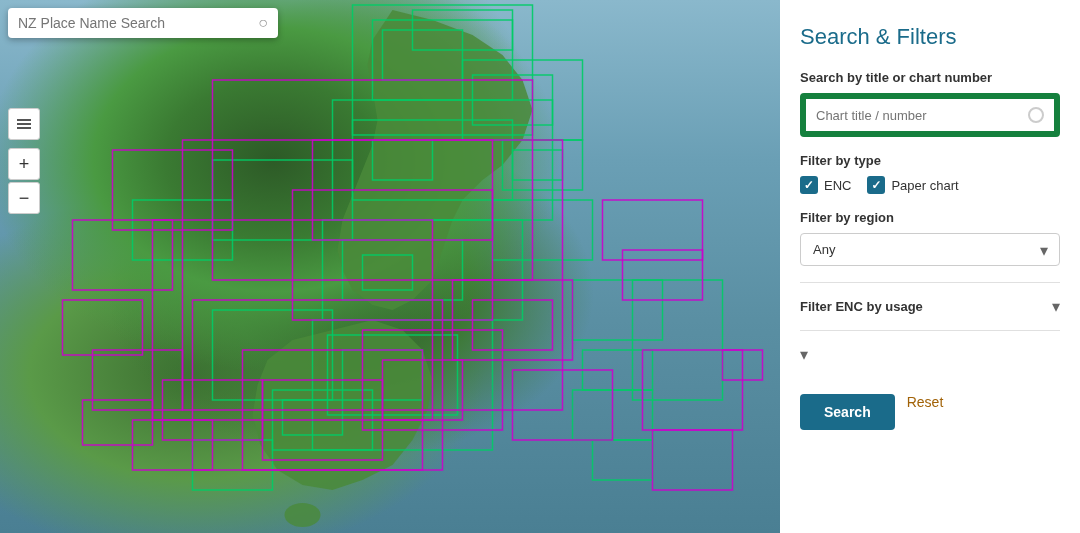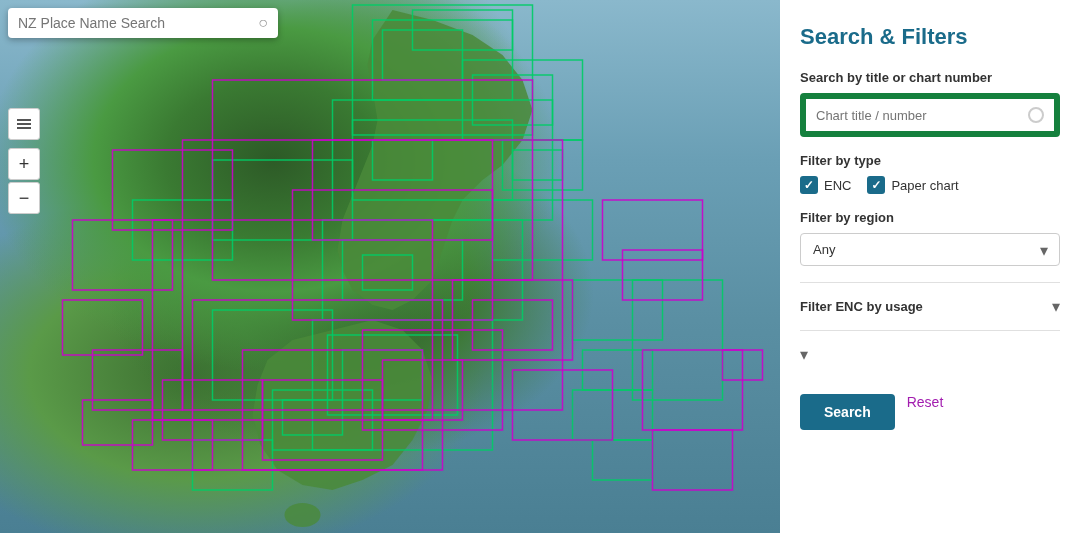--- a/index.html
+++ b/index.html
@@ -118,21 +118,21 @@
       height: 533px;
       background: white;
       box-shadow: -2px 0 8px rgba(0,0,0,0.15);
       padding: 24px 20px;
       overflow-y: auto;
       flex-shrink: 0;
     }
 
     #sidebar-title {
       font-size: 22px;
-      font-weight: bold;
+      font-weight: normal;
       color: #1a6b8a;
       margin-bottom: 20px;
     }
 
     
     .section-label {
       font-size: 13px;
       font-weight: bold;
       color: #333;
       margin-bottom: 8px;
@@ -247,21 +247,21 @@
       color: white;
       border: none;
       border-radius: 4px;
       padding: 10px 24px;
       font-size: 14px;
       font-weight: bold;
       cursor: pointer;
     }
     #reset-btn {
       background: transparent;
-      color: #a21caf;
+      color: #a16207;
       border: none;
       font-size: 14px;
       cursor: pointer;
     }
   </style>
 </head>
 <body>
 
 <div id="map-area">
   <div id="map-bg"></div>

